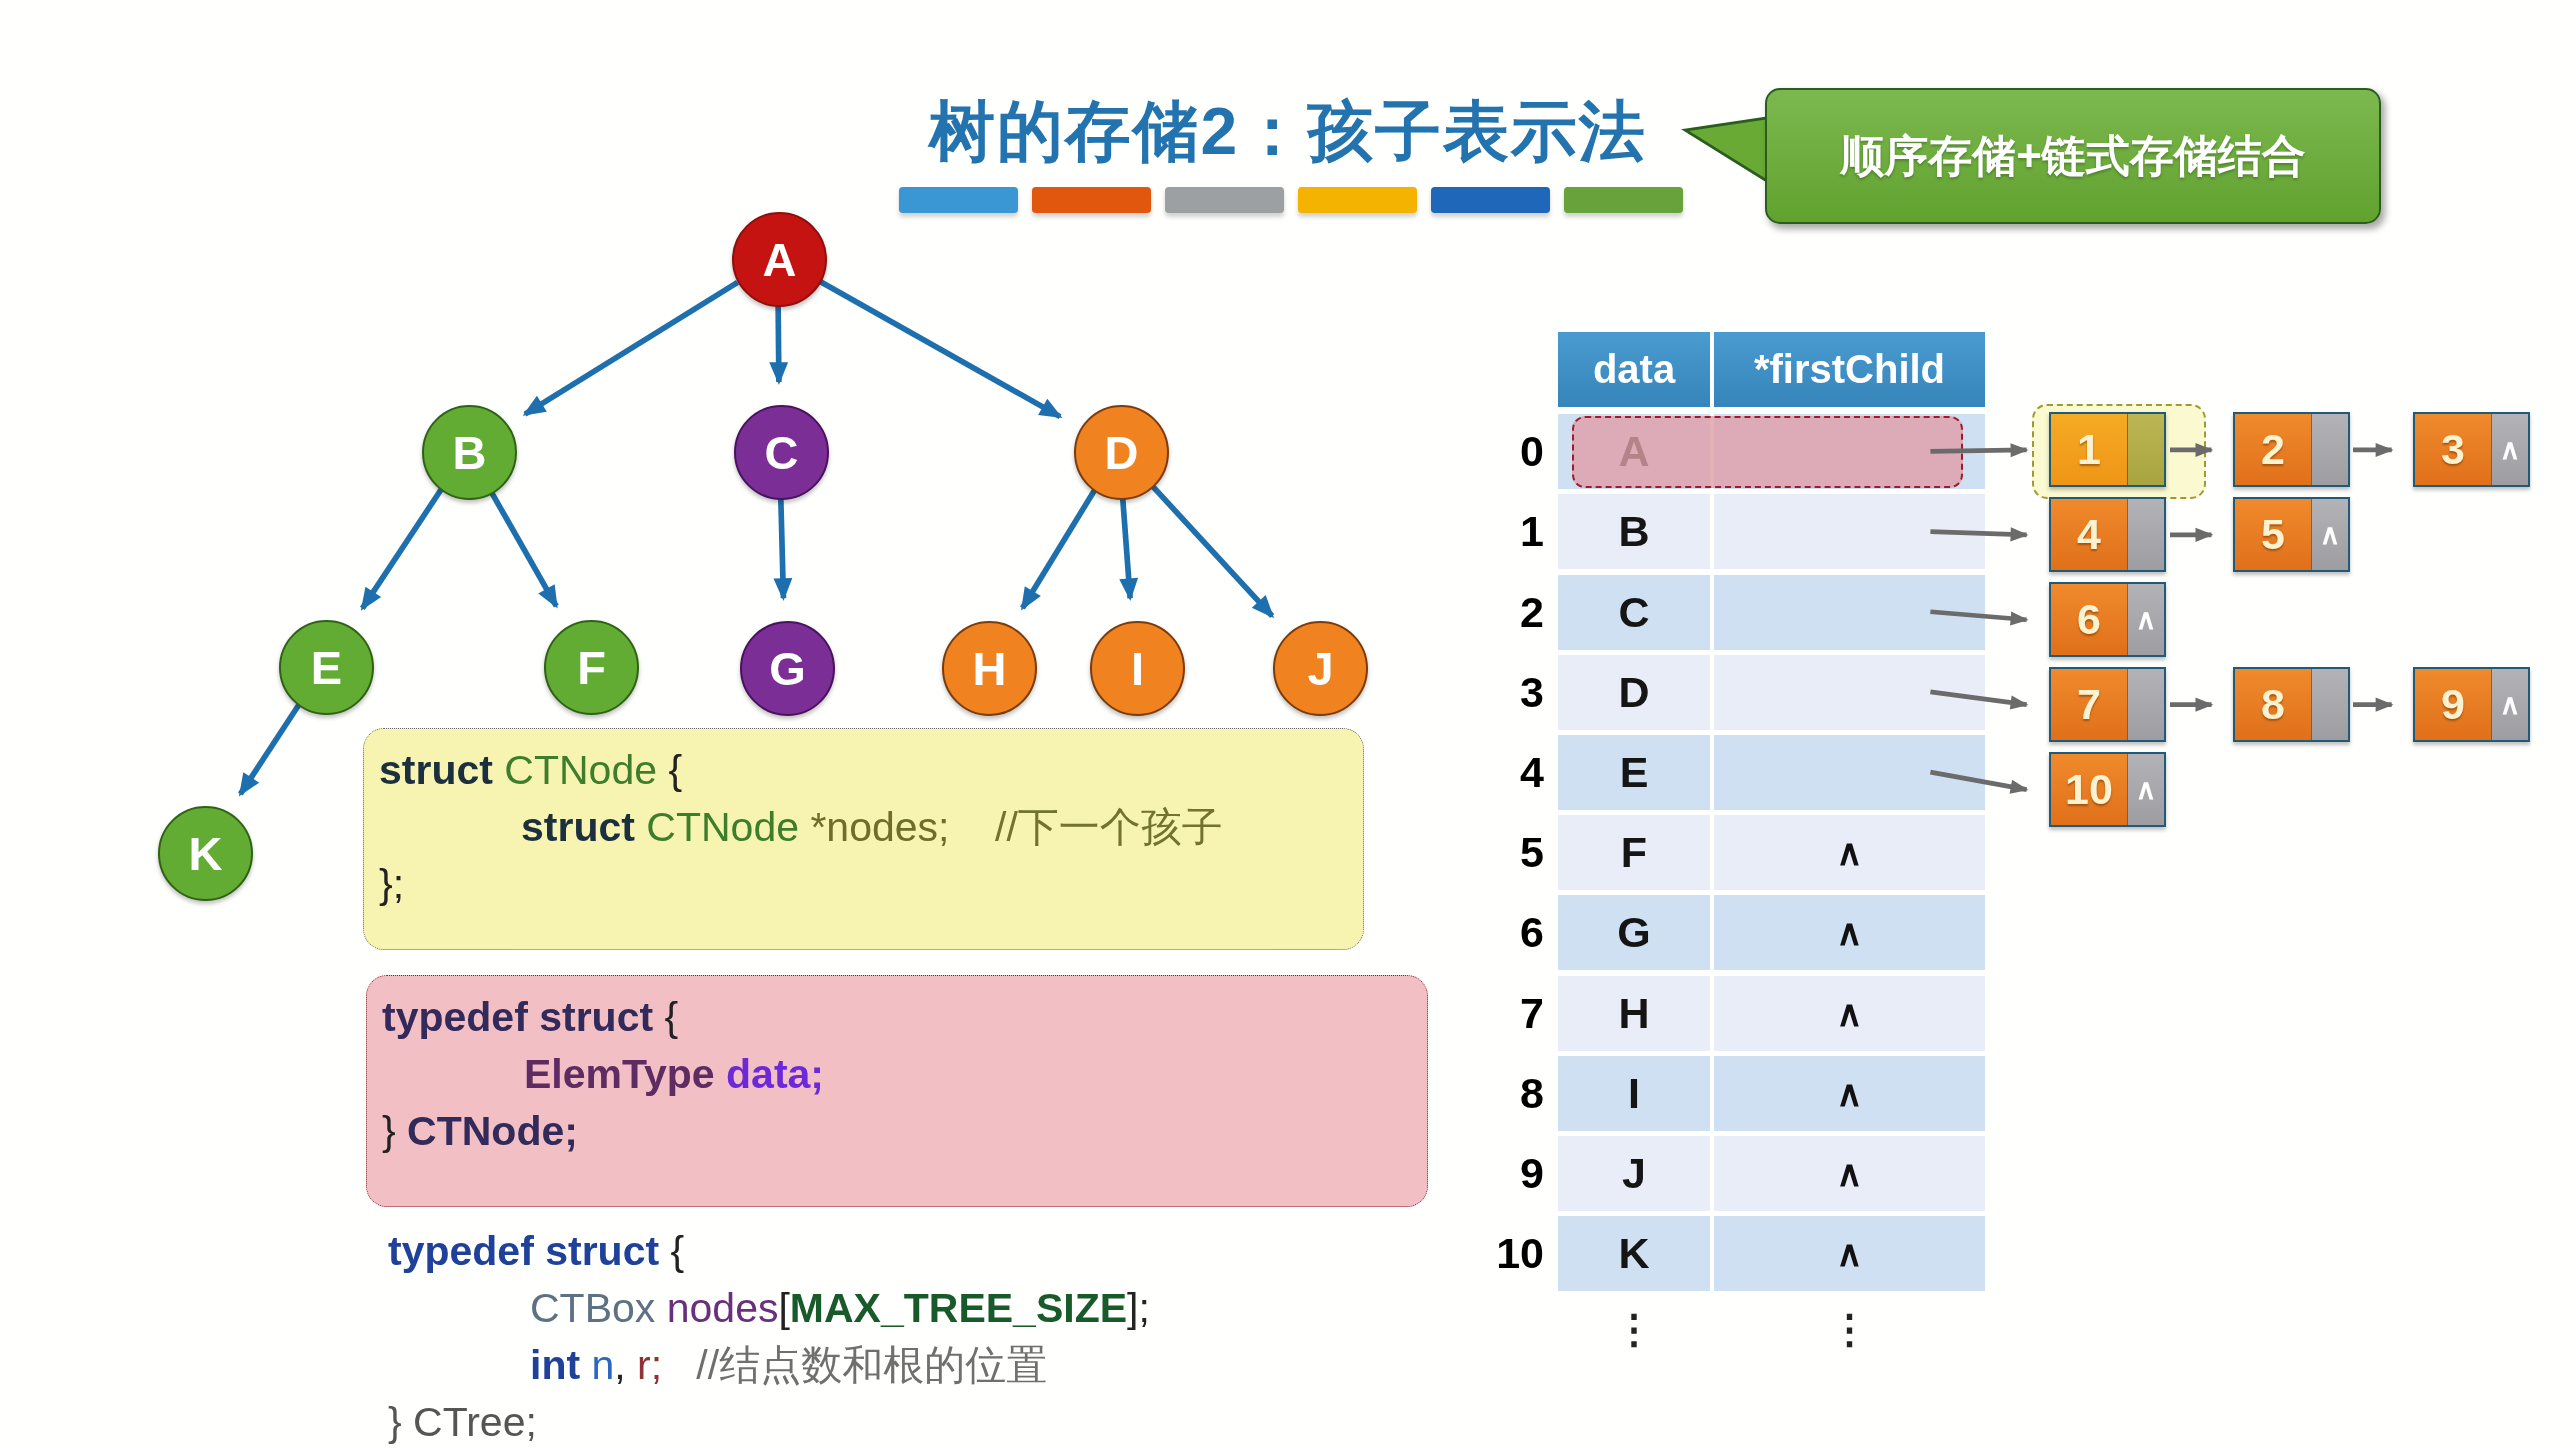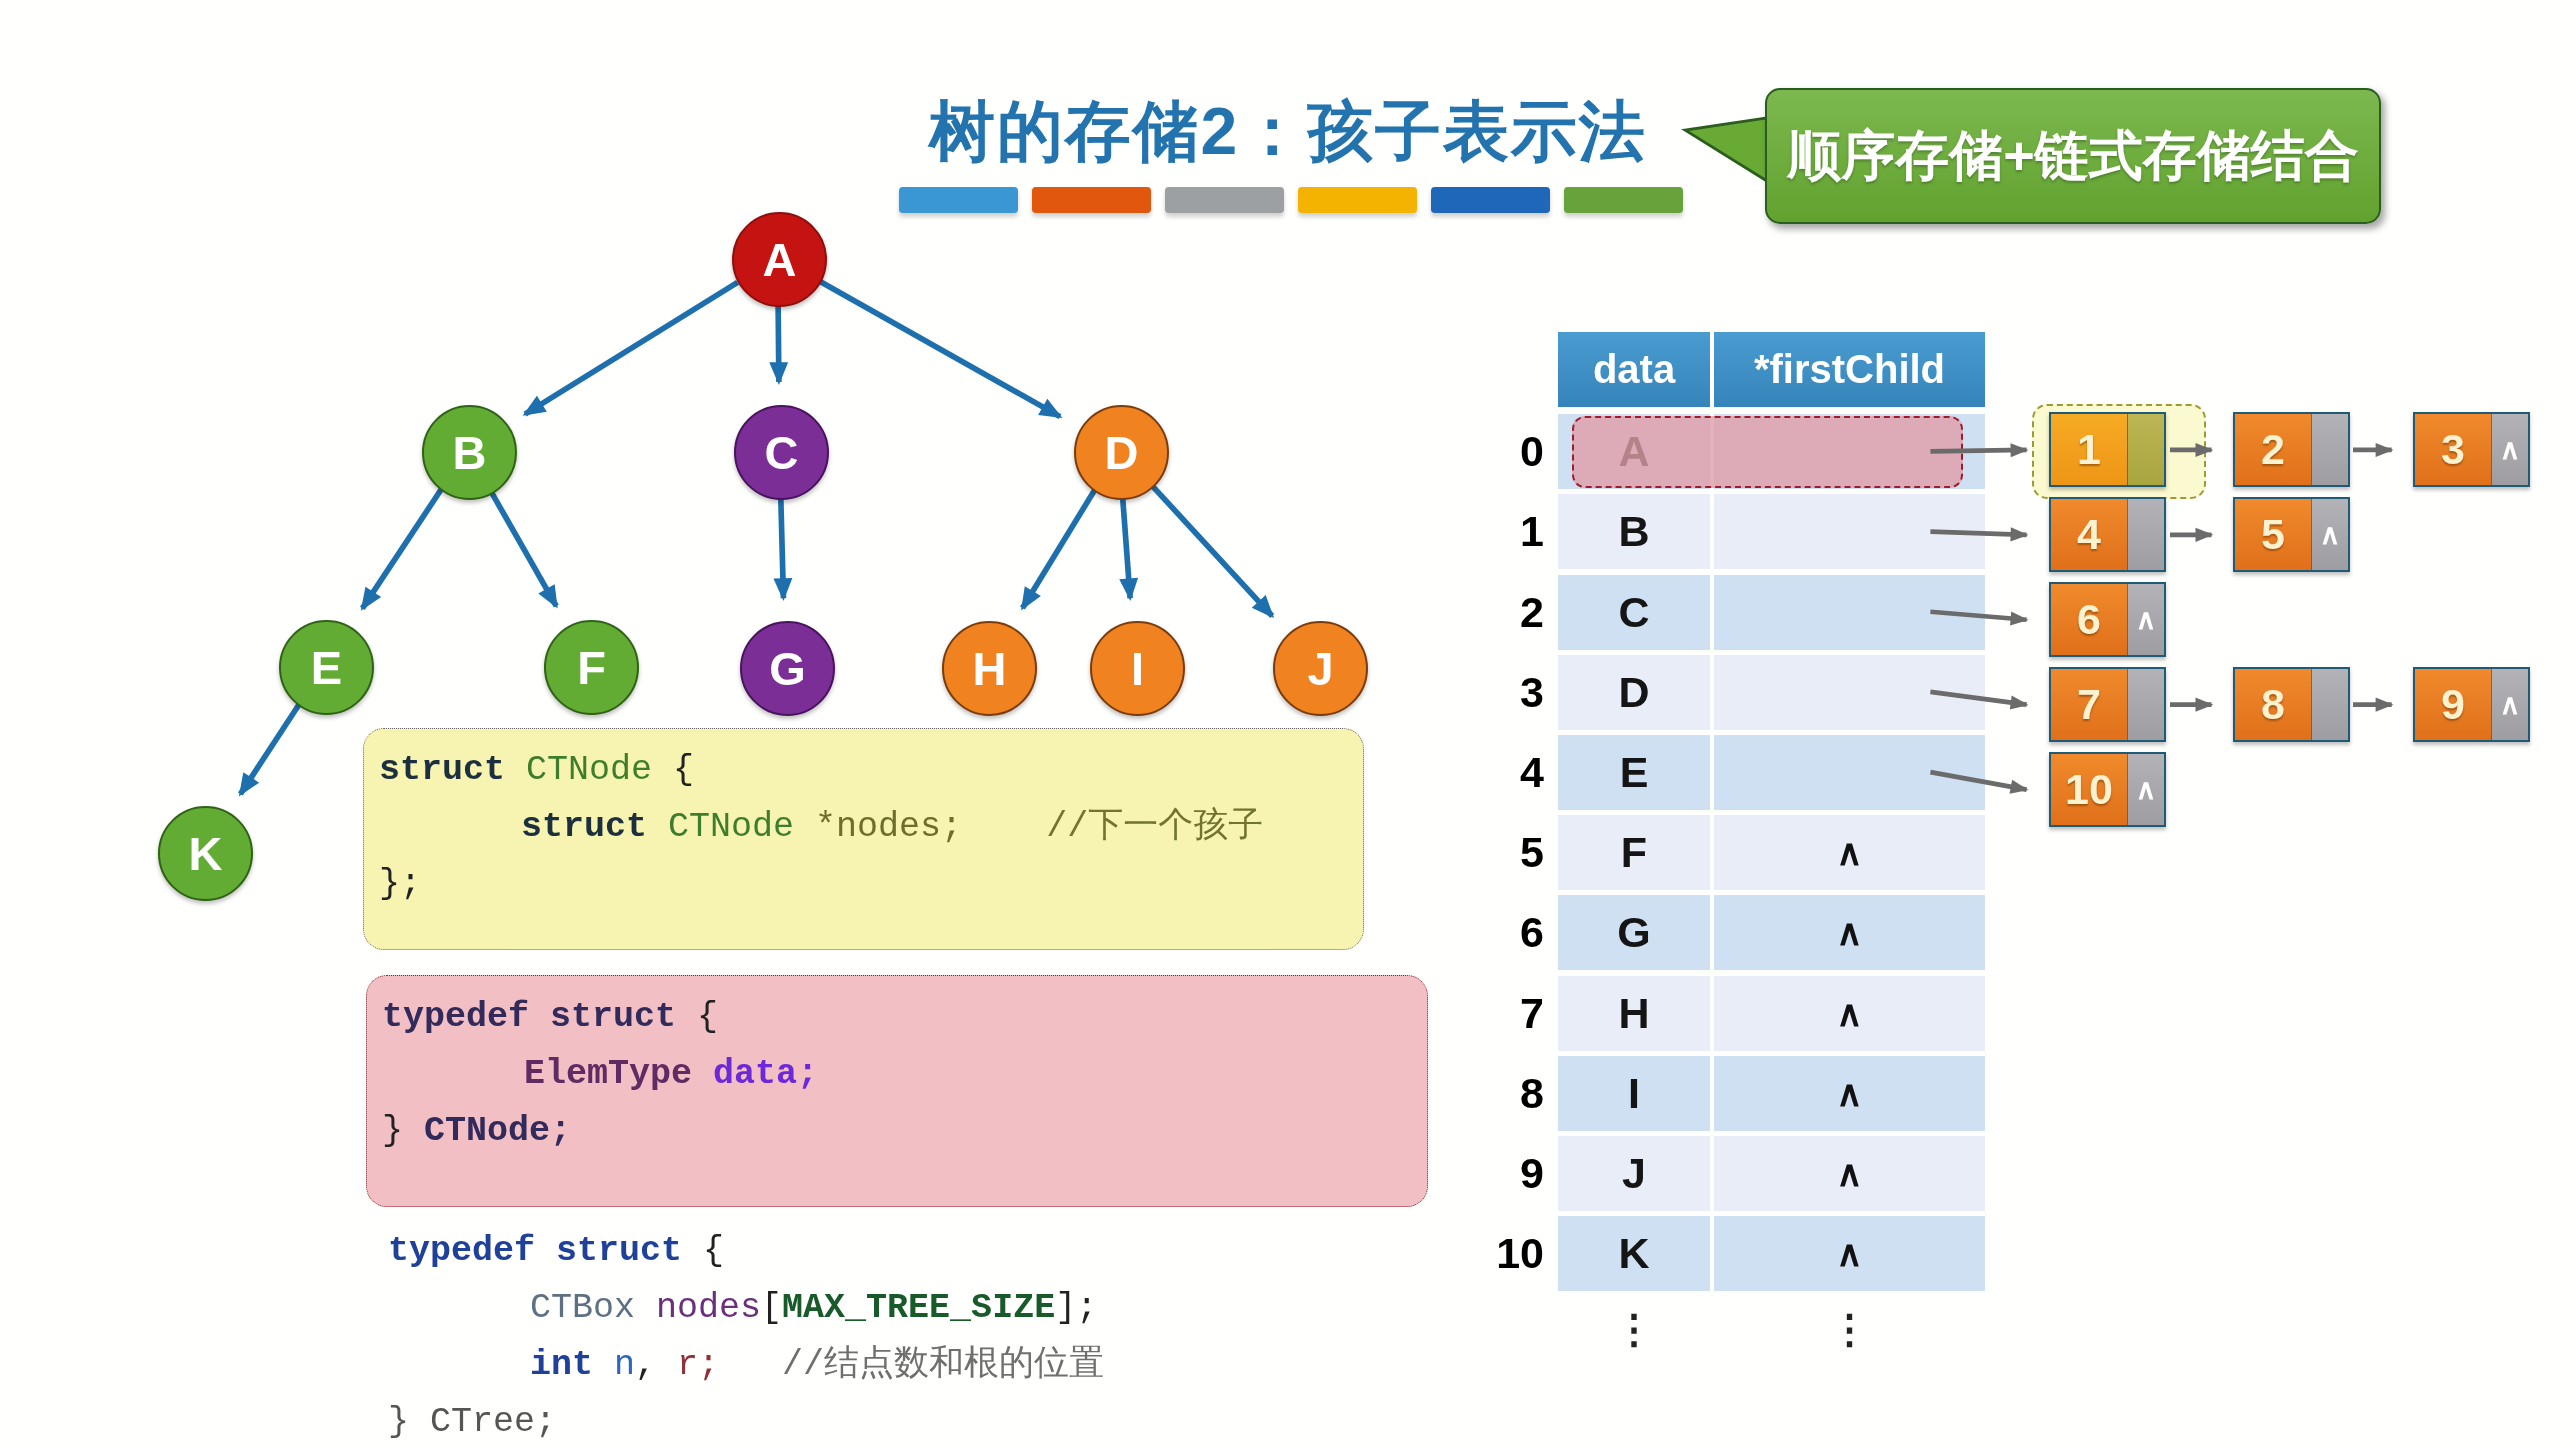--- a/index.html
+++ b/index.html
@@ -9,28 +9,28 @@
   
   .z0{z-index:0;} #diagram-svg{position:absolute;left:0;top:0;z-index:1;pointer-events:none;}
   .z2{z-index:2;}
   
   #page-title{left:929px;top:87px;font-size:66px;font-weight:800;color:#2273ae;letter-spacing:1.9px;white-space:nowrap;}
   .bar{top:187px;height:25.5px;border-radius:3.8px;box-shadow:0 3.8px 4.7px rgba(0,0,0,.18);}
   
   #callout{left:1765px;top:88px;width:612px;height:132px;border-radius:15px;
            background:linear-gradient(180deg,#7cb84f,#61a22f);border:2.8px solid #2a5d1f;
            box-shadow:3.8px 4.7px 7.5px rgba(0,0,0,.35);display:flex;align-items:center;justify-content:center;}
-  #callout span{color:#fff;font-size:54px;font-weight:800;white-space:nowrap;text-shadow:0 1.9px 2.8px rgba(0,0,0,.25);}
+  #callout span{color:#fff;font-size:44px;font-weight:800;white-space:nowrap;text-shadow:0 1.9px 2.8px rgba(0,0,0,.25);}
   
   .tnode{width:91px;height:91px;border-radius:50%;display:flex;align-items:center;justify-content:center;
          box-shadow:0 2.8px 4.7px rgba(0,0,0,.25);}
   .tnode span{color:#fff;font-size:47px;font-weight:800;}
   
   .codebox{border-radius:21px;}
-  .code-line{white-space:pre;font-family:Liberation Mono, monospace;font-size:35px;line-height:57px;height:57px;}
+  .code-line{white-space:pre;font-family:Liberation Sans, sans-serif;font-size:41px;line-height:57px;height:57px;}
   .tk-kw{font-weight:700;color:#1c2f3e}.tk-tg{color:#3e7d2c}.tk-ol{color:#6e6e28}.tk-co{color:#72732f}
   .tk-pl{color:#222}.tk-kp{font-weight:700;color:#322a5a}.tk-et{font-weight:600;color:#5e2b63}
   .tk-mr{font-weight:700;color:#6d28d9}.tk-gy{color:#767676}.tk-cd{color:#3f3f3f}
   .tk-kb{font-weight:700;color:#20419a}.tk-sl{color:#5d7183}.tk-pu{color:#69307c}
   .tk-gb{font-weight:700;color:#185a2a}.tk-bl{color:#2b66c0}.tk-rd{color:#8f3136}
   .tk-cg{color:#6f6f6f}.tk-g4{color:#555}
   
   .hcell{display:flex;align-items:center;justify-content:center;background:linear-gradient(180deg,#4a9bd0,#3585bb);}
   .hcell span{color:#fff;font-size:40px;font-weight:800;}
   .cell{display:flex;align-items:center;justify-content:center;}

